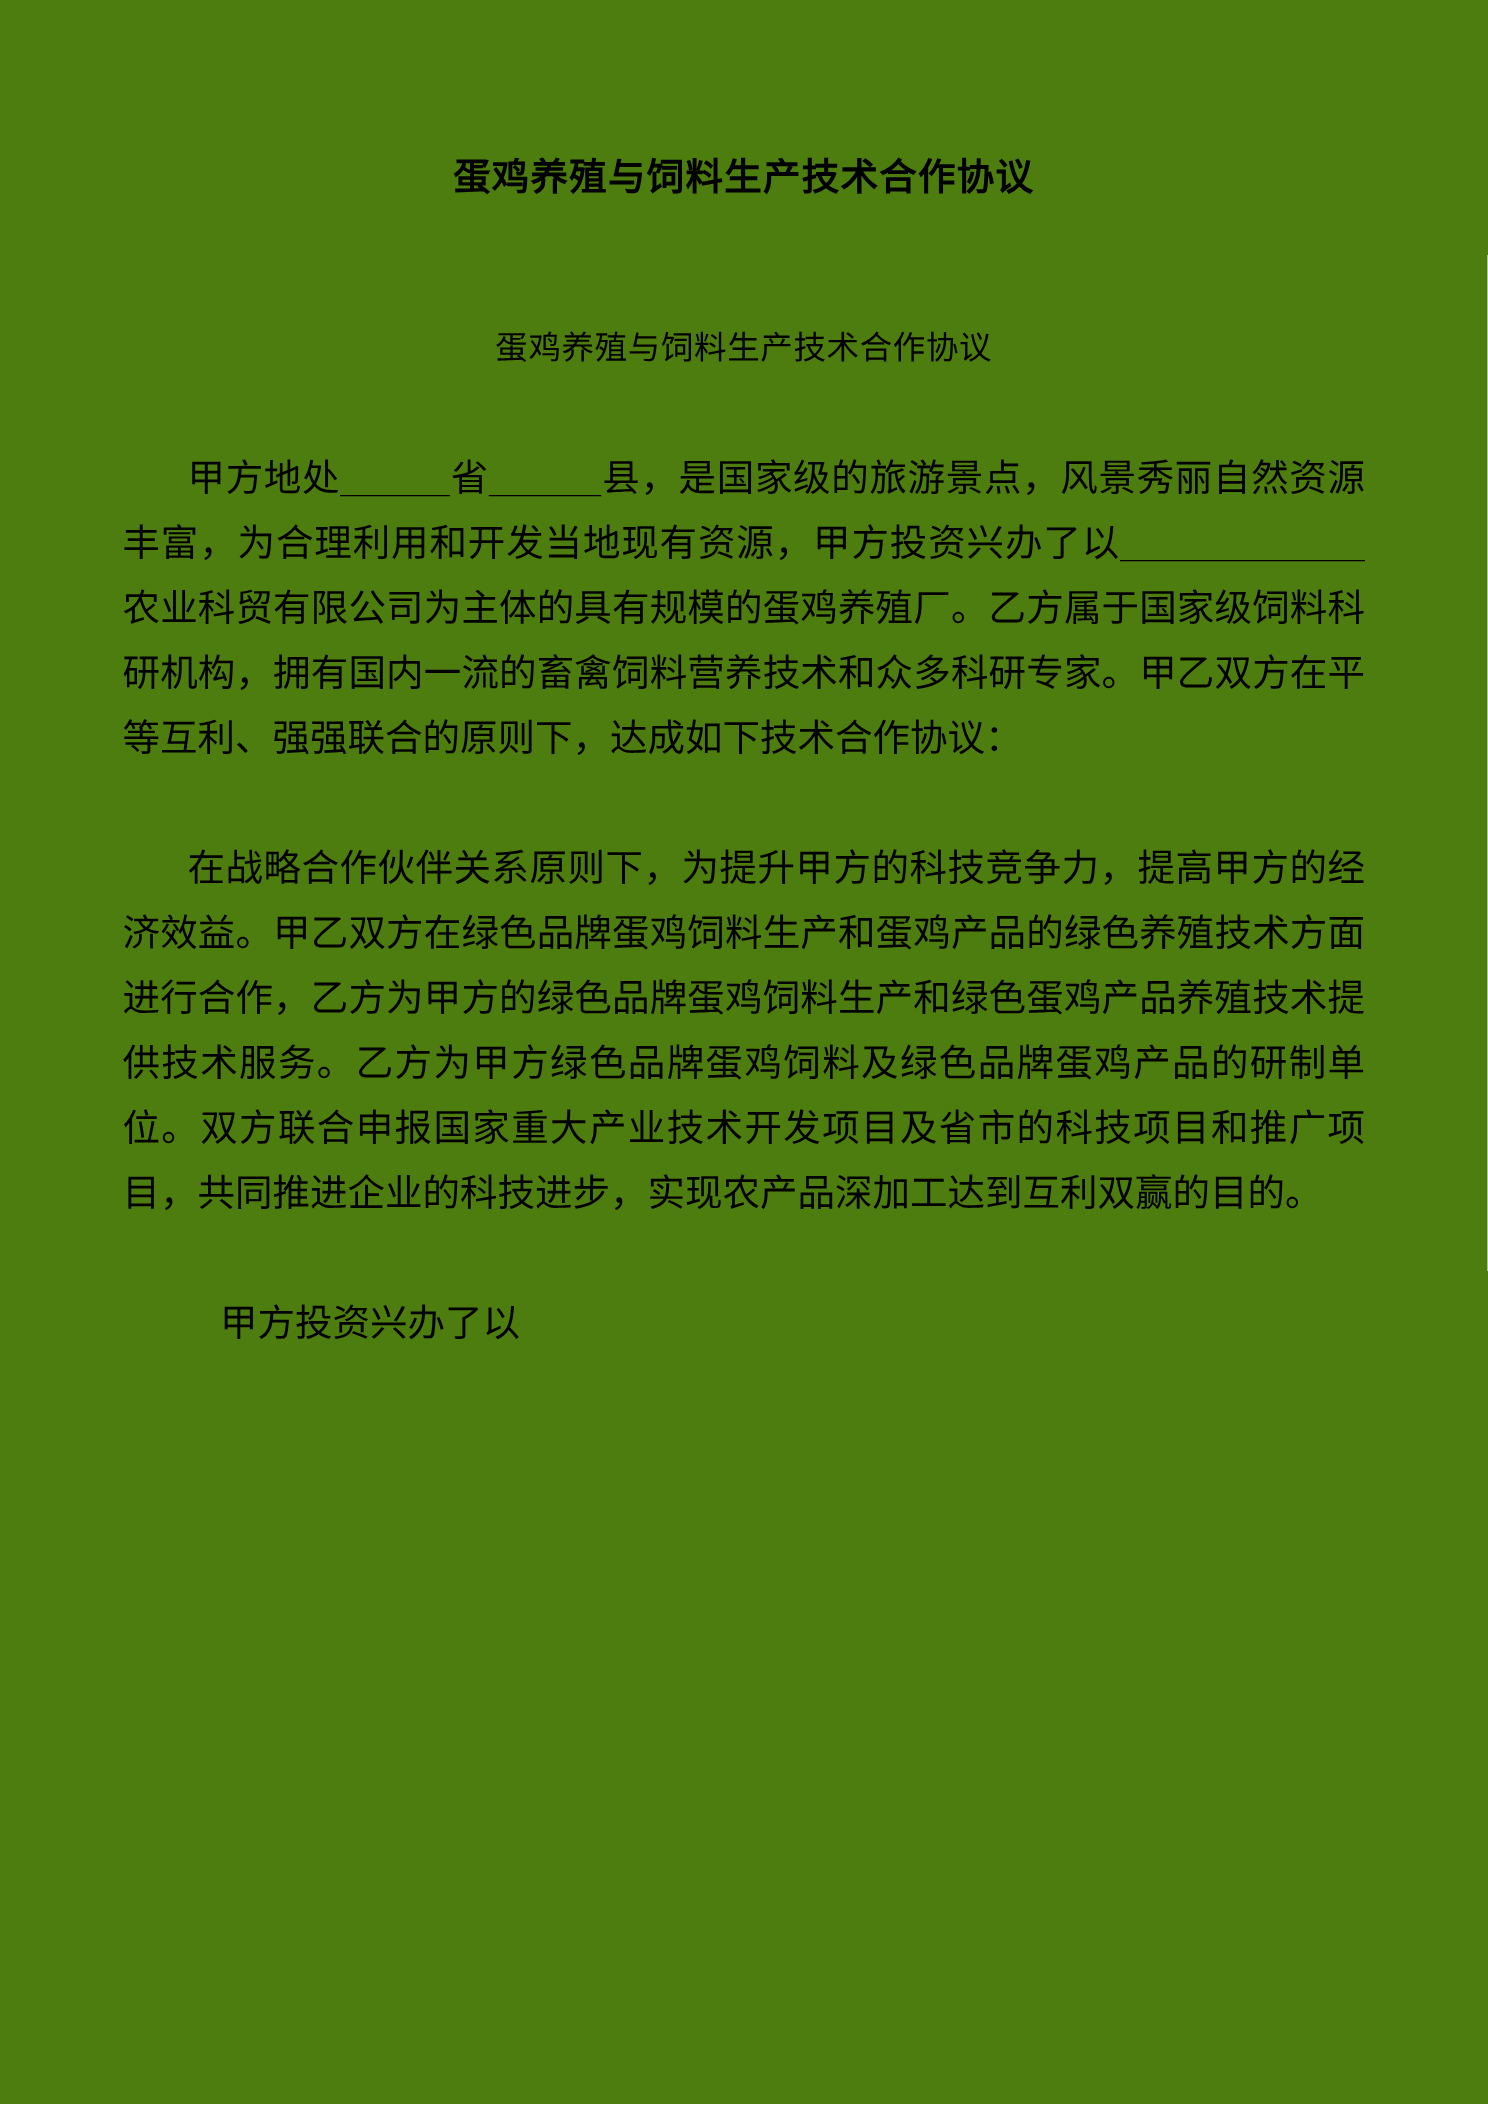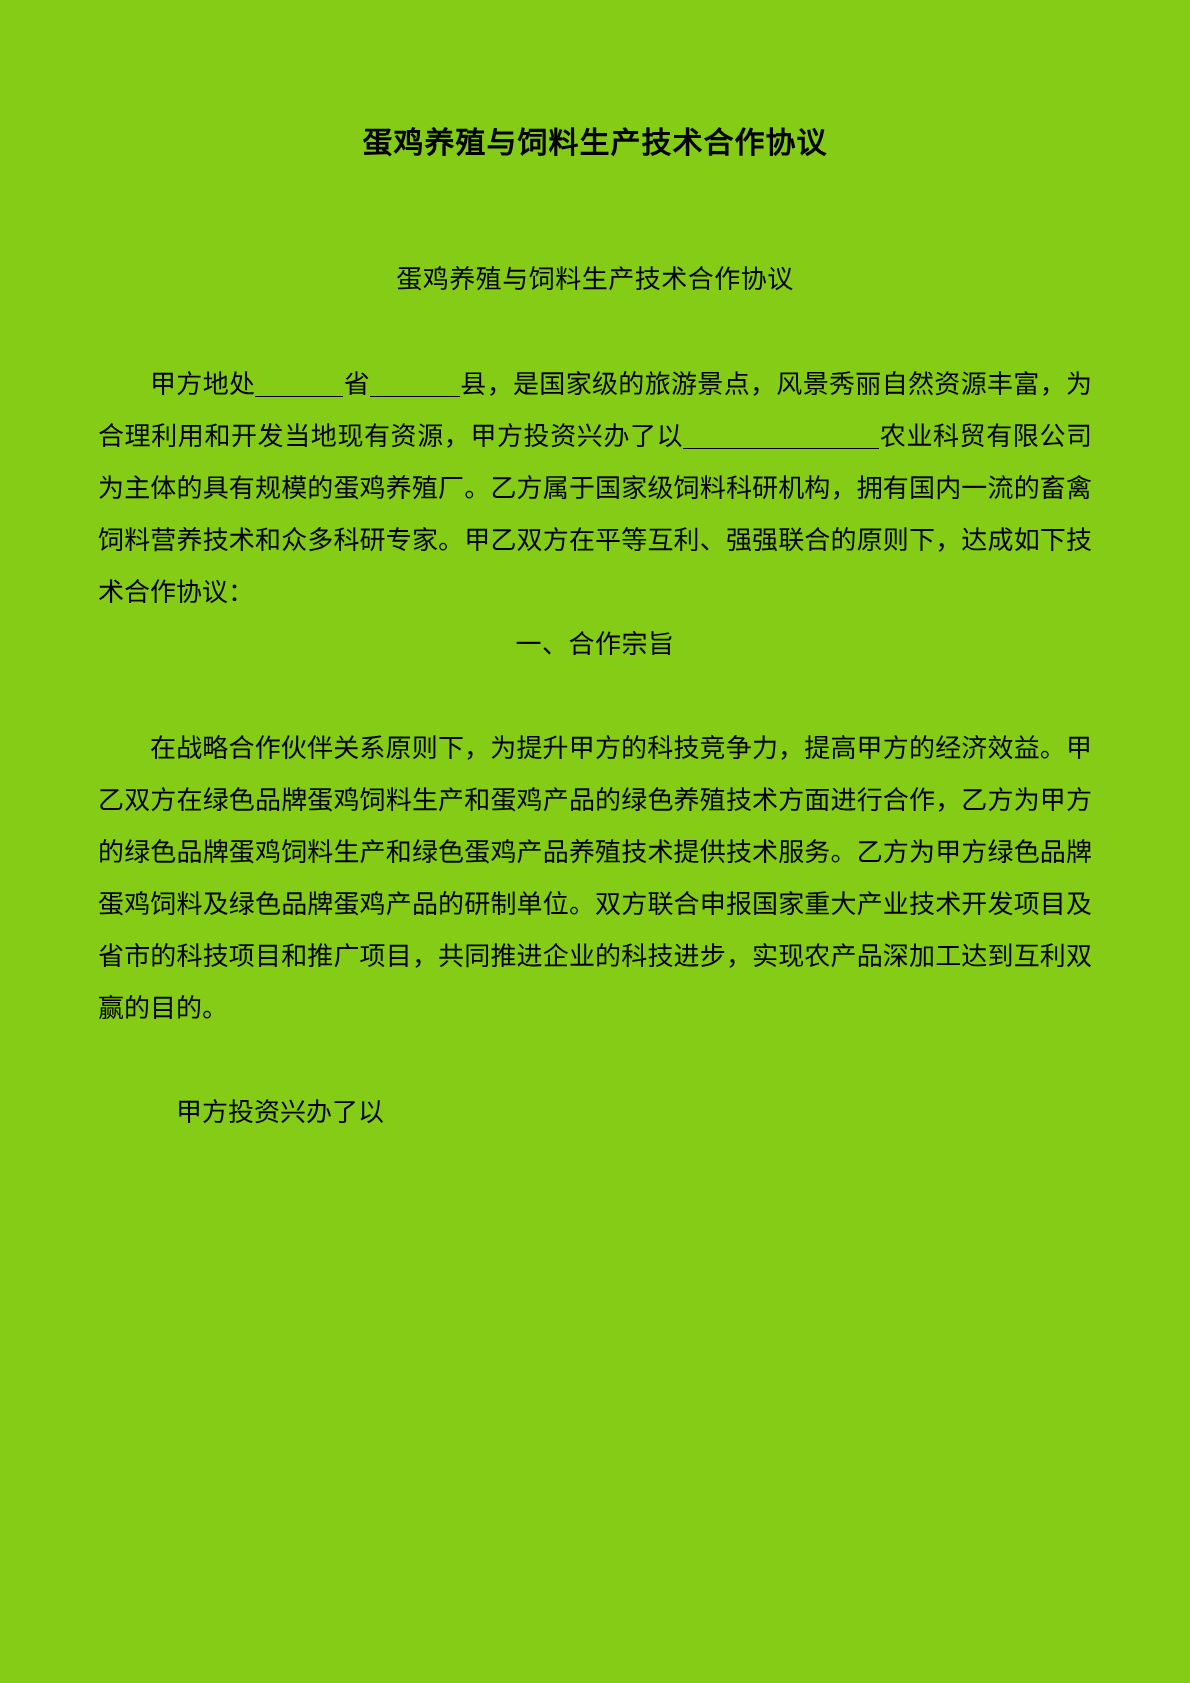--- a/index.html
+++ b/index.html
@@ -16,21 +16,21 @@
     color: #000000;
     -webkit-font-smoothing: antialiased;
   }
 
   .page {
     position: relative;
     width: 1190px;
     height: 1683px;
     box-sizing: border-box;
     padding: 0 98px;
-    background: #84cc16;
+    background: #4d7c0f;
   }
 
   
   .doc-title {
     font-family: "DejaVu Sans", "Liberation Sans", sans-serif;
     font-weight: 700;
     font-size: 30px;
     line-height: 1;
     text-align: center;
     letter-spacing: 1px;
@@ -44,21 +44,21 @@
     font-size: 26px;
     line-height: 1;
     text-align: center;
     margin: 0;
     padding-top: 108px;
     letter-spacing: 0.5px;
   }
 
   
   .body-block {
-    font-size: 26px;
+    font-size: 30px;
     line-height: 52px;
     text-align: justify;
     text-justify: inter-ideograph;
     margin: 0;
     letter-spacing: 0px;
   }
 
   .indent-2 {
     text-indent: 52px;
   }
@@ -110,21 +110,20 @@
   <div class="gap-md"></div>
 
 
   <div class="gap-sm"></div>
 
 
   <div class="gap-sm"></div>
 
   <p class="body-block indent-2"><span>甲方地处</span><span class="blank blank-s"></span><span>省</span><span class="blank blank-m"></span><span>县，是国家级的旅游景点，风景秀丽自然资源丰富，为合理利用和开发当地现有资源，甲方投资兴办了以</span><span class="blank blank-l"></span><span>农业科贸有限公司为主体的具有规模的蛋鸡养殖厂。乙方属于国家级饲料科研机构，拥有国内一流的畜禽饲料营养技术和众多科研专家。甲乙双方在平等互利、强强联合的原则下，达成如下技术合作协议：</span></p>
 
-  <p class="section-heading">一、合作宗旨</p>
 
   <div class="gap-lg"></div>
 
   <p class="body-block indent-2">在战略合作伙伴关系原则下，为提升甲方的科技竞争力，提高甲方的经济效益。甲乙双方在绿色品牌蛋鸡饲料生产和蛋鸡产品的绿色养殖技术方面进行合作，乙方为甲方的绿色品牌蛋鸡饲料生产和绿色蛋鸡产品养殖技术提供技术服务。乙方为甲方绿色品牌蛋鸡饲料及绿色品牌蛋鸡产品的研制单位。双方联合申报国家重大产业技术开发项目及省市的科技项目和推广项目，共同推进企业的科技进步，实现农产品深加工达到互利双赢的目的。</p>
 
 
   <div class="gap-lg"></div>
 
   <p class="body-block indent-3">甲方投资兴办了以</p>
 

